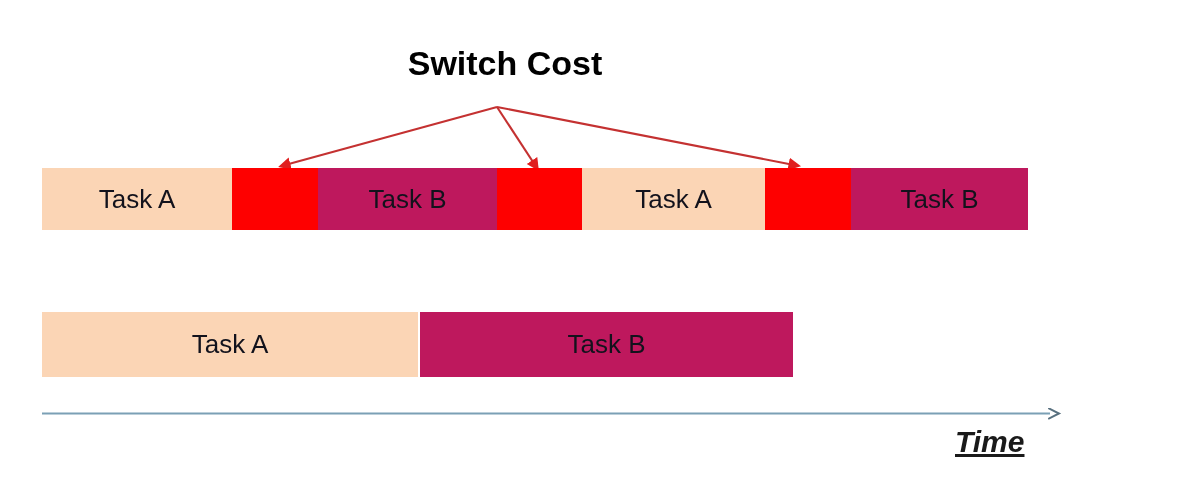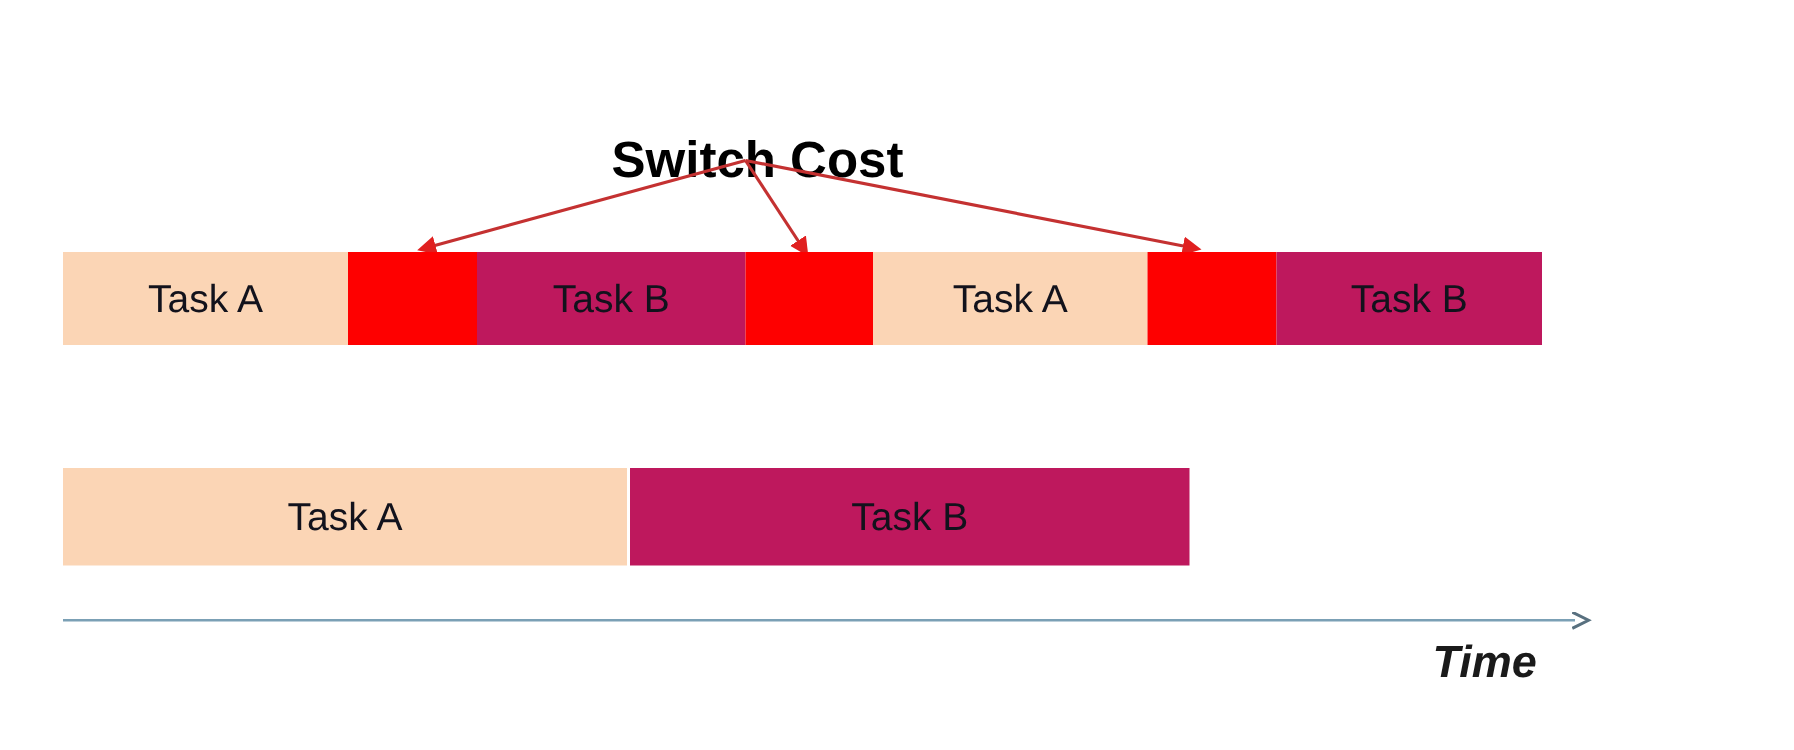--- a/index.html
+++ b/index.html
@@ -14,21 +14,20 @@
   
   .title{
     position:absolute;
     left:0;top:44px;width:1010px;
     text-align:center;
     font-size:34px;
     font-weight:bold;
     color:#000000;
     letter-spacing:0px;
     white-space:nowrap;
-    margin-top:44px;
   }
 
   
   #arrows{position:absolute;left:0;top:0;width:1196px;height:500px;}
 
   
   .row{position:absolute;}
   .seg{
     position:absolute;
     top:0;
@@ -110,15 +109,15 @@
 
   <svg style="position:absolute;left:0;top:0;width:1196px;height:500px;" viewBox="0 0 1196 500" xmlns="http://www.w3.org/2000/svg">
     <defs>
       <marker id="tah" markerWidth="9" markerHeight="9" refX="1" refY="3" orient="auto" markerUnits="strokeWidth">
         <path d="M0,0 L6,3 L0,6" fill="none" stroke="#58707f" stroke-width="1.1"></path>
       </marker>
     </defs>
     <line x1="42" y1="413.5" x2="1050" y2="413.5" stroke="#7ba0b5" stroke-width="1.8" marker-end="url(#tah)"></line>
   </svg>
 
-  <div class="time-label" style="left:955px;top:425px;">Time</div>
+  <div class="time-label" style="left:955px;top:425px;text-decoration:underline;">Time</div>
 
 </div>
 
 </body></html>

